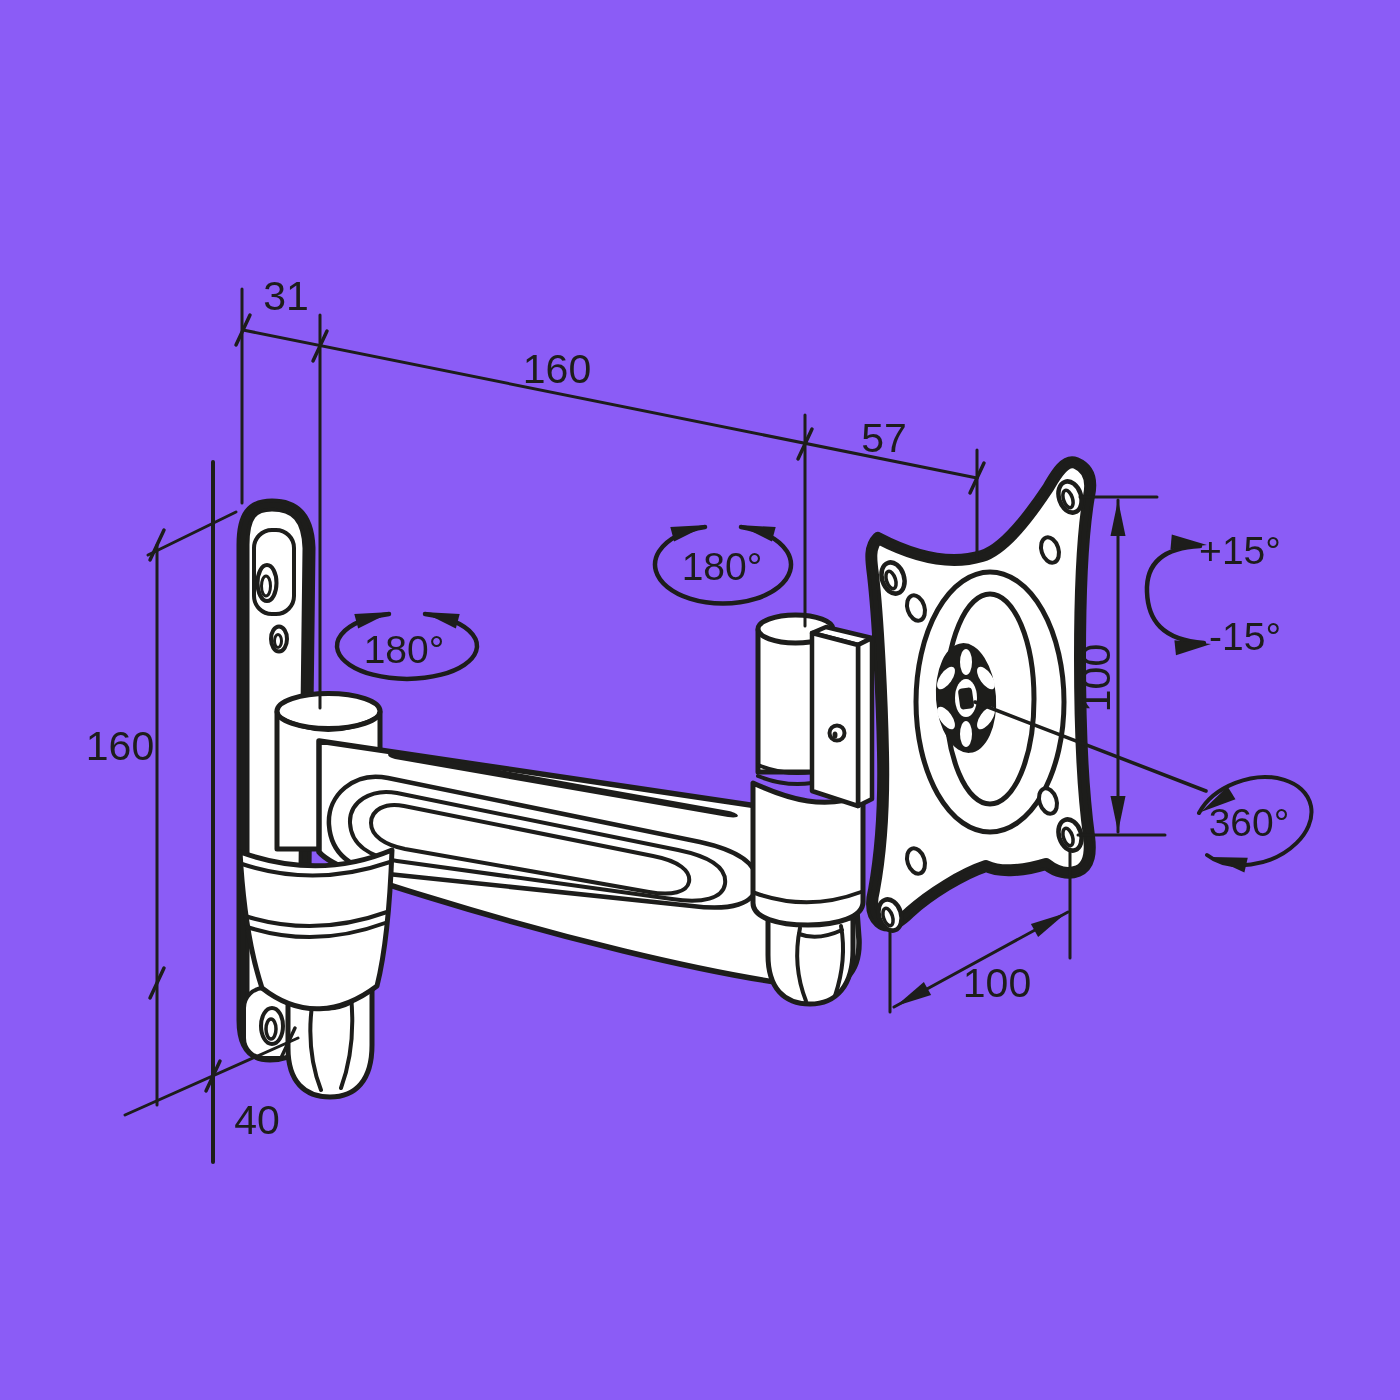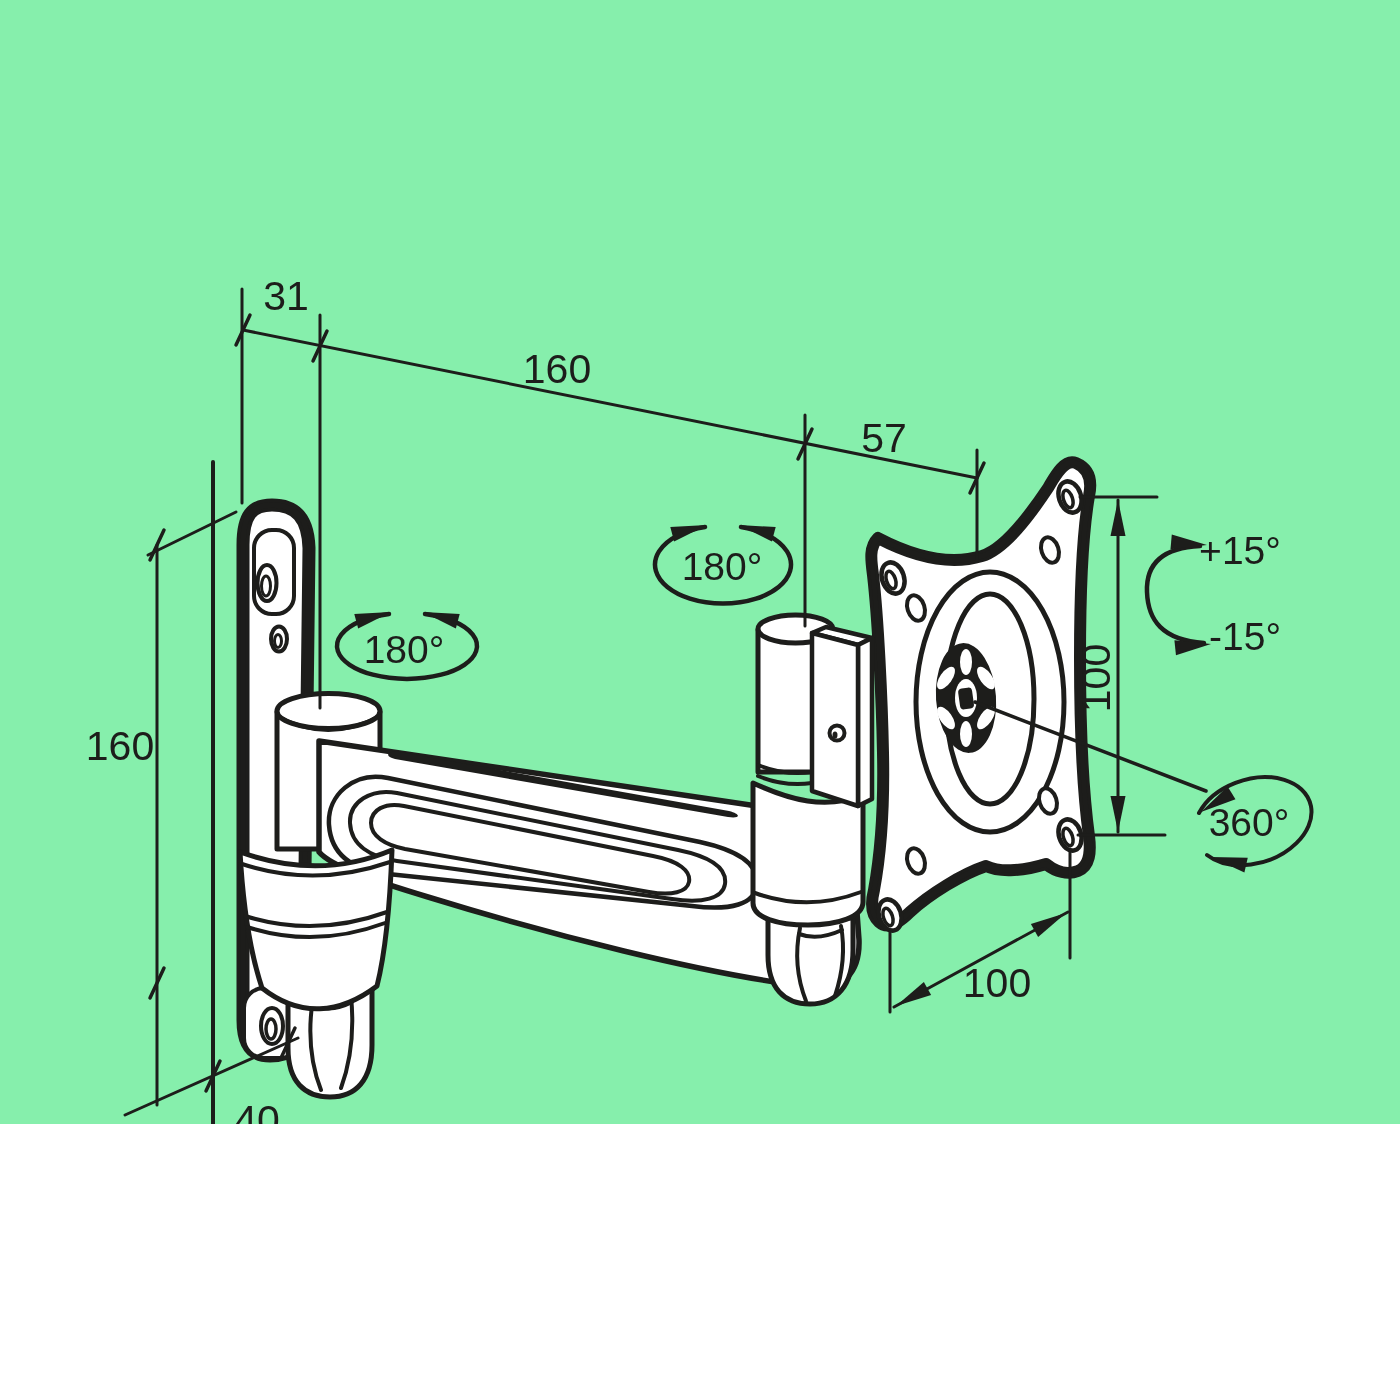--- a/index.html
+++ b/index.html
@@ -1,16 +1,16 @@
 <!DOCTYPE html>
 <html><head>
 <meta charset="utf-8">
 <style>
   html,body{margin:0;padding:0;background:#ffffff;}
-  .page{width:1400px;height:1124px;background:#86efac;position:relative;font-family:"Liberation Sans",sans-serif;}
+  .page{width:1400px;height:1400px;background:#8b5cf6;position:relative;font-family:"Liberation Sans",sans-serif;}
   svg{display:block;}
   text{fill:#1d1d1b;font-family:"Liberation Sans",sans-serif;}
   .dimtxt{font-size:41px;}
   .rottxt{font-size:39px;}
   .ln{stroke:#1d1d1b;fill:none;}
   .fw{fill:#ffffff;stroke:#1d1d1b;}
 </style>
 </head>
 <body>
 

